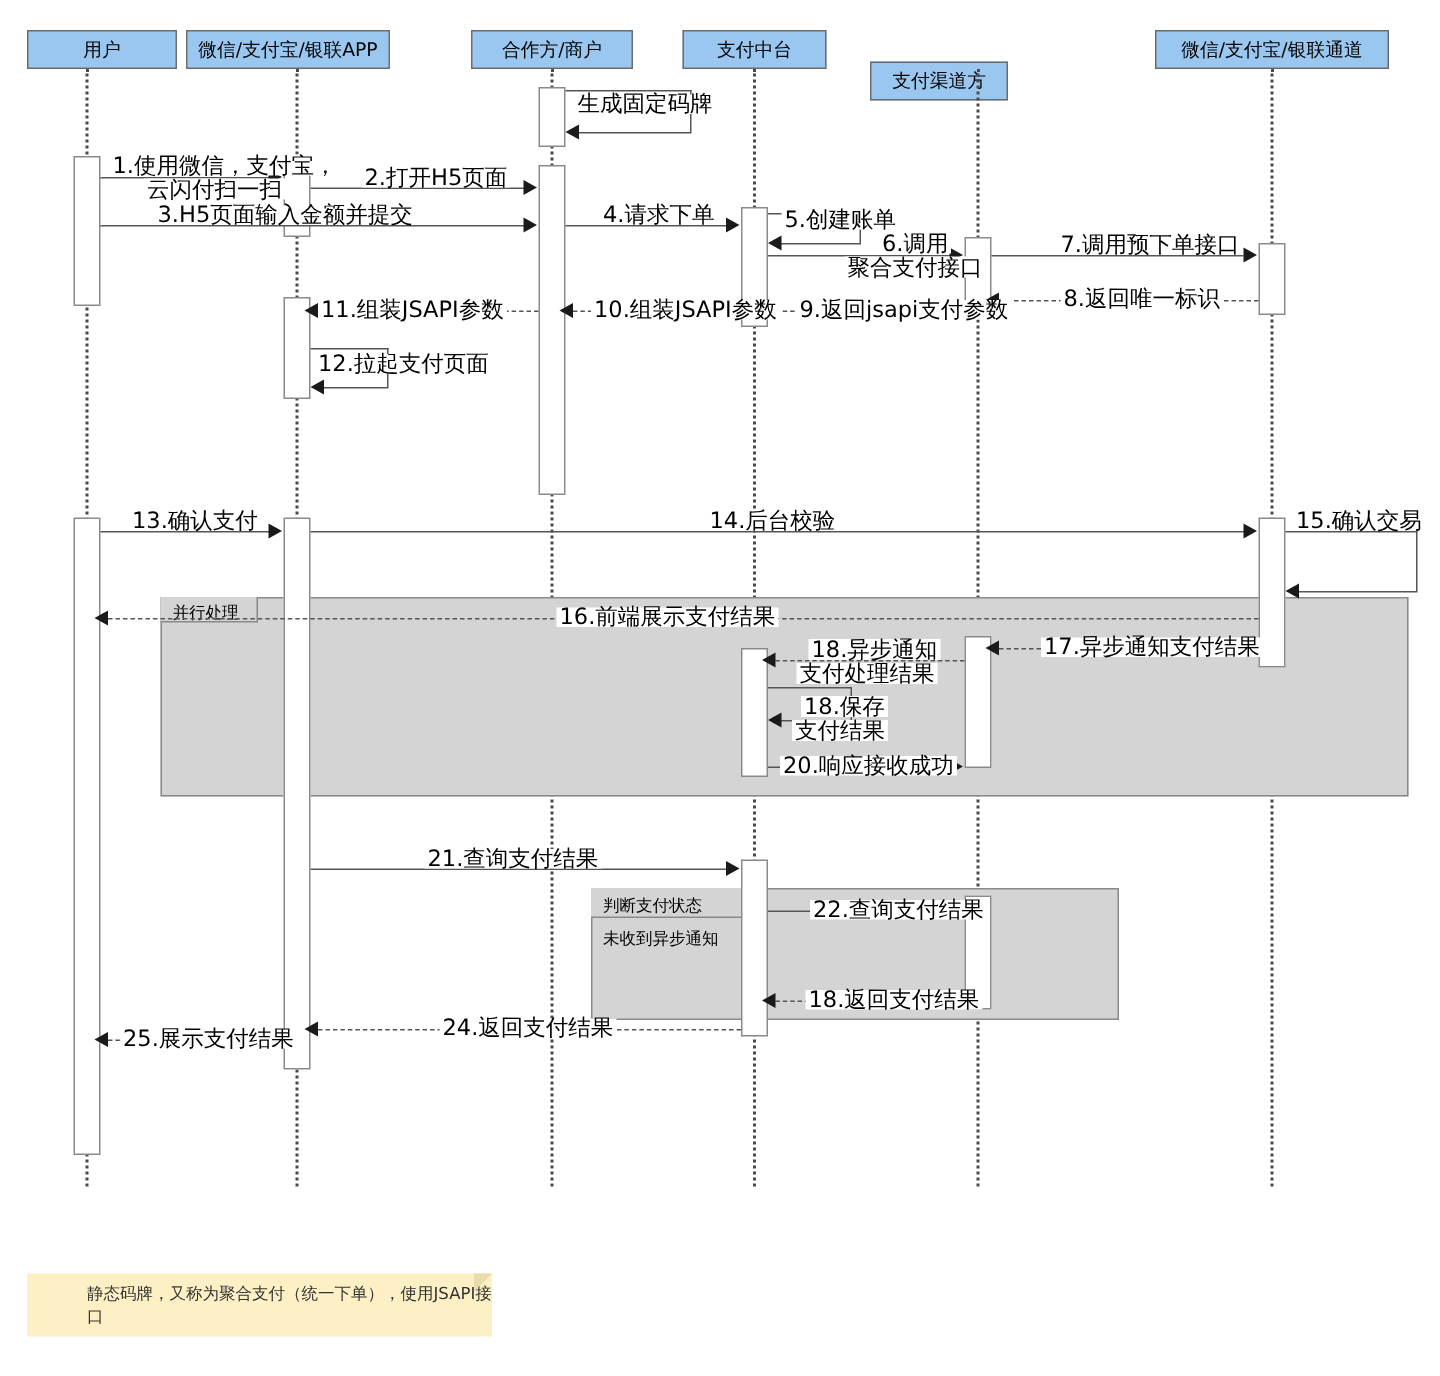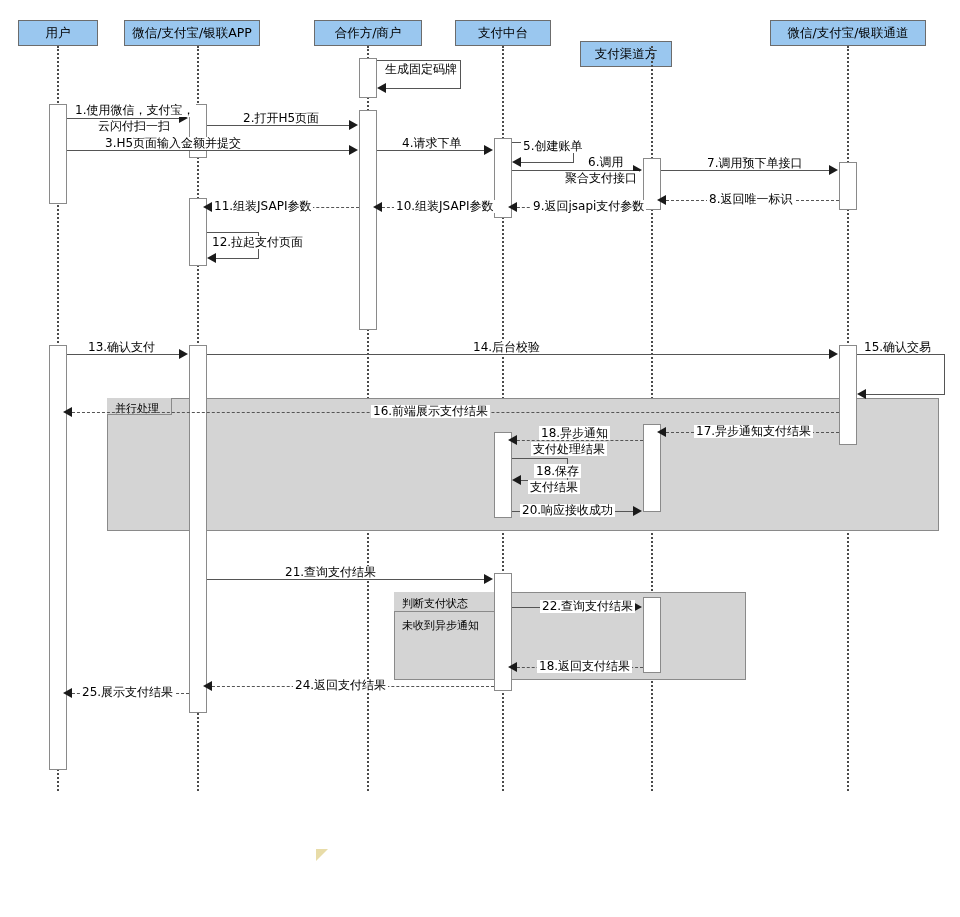--- a/index.html
+++ b/index.html
@@ -52,21 +52,21 @@
   .vline{position:absolute;width:0;z-index:6;}
   .vline.solid{border-left:1px solid #555;}
 
   
   .ah{position:absolute;width:0;height:0;z-index:7;}
   .ah.right{border-top:5px solid transparent;border-bottom:5px solid transparent;border-left:9px solid #1a1a1a;}
   .ah.left{border-top:5px solid transparent;border-bottom:5px solid transparent;border-right:9px solid #1a1a1a;}
 
   
   .lbl{
-    position:absolute;font-size:12px;color:#000;
+    position:absolute;font-size:15px;color:#000;
     background:#fff;white-space:nowrap;line-height:13px;
     z-index:8;padding:0 2px;text-align:center;
   }
   .lbl.two{line-height:14px;}
 
   
   .note{
     position:absolute;box-sizing:border-box;
     background:#fcf0c4;border:0;
     font-size:11px;color:#333;
@@ -86,21 +86,21 @@
 
   <div class="frag" style="left:107px;top:398px;width:832px;height:133px;"></div>
   <div class="frag-hdr" style="left:107px;top:398px;width:65px;height:17px;background:#d4d4d4;"></div>
   <div class="frag-label" style="left:109px;top:399px;">并行处理</div>
 
   <div class="frag" style="left:394px;top:592px;width:352px;height:88px;"></div>
   <div class="frag-hdr" style="left:394px;top:592px;width:104px;height:20px;background:#d4d4d4;"></div>
   <div class="frag-label" style="left:396px;top:594px;">判断支付状态</div>
   <div class="frag-label" style="left:396px;top:616px;">未收到异步通知</div>
 
-  <div class="actor-box" style="left:18px;width:80px;">
+  <div class="actor-box" style="left:18px;width:100px;">
     <span>用户</span>
   </div>
   <div class="actor-box" style="left:124px;width:136px;">
     <span>微信/支付宝/银联APP</span>
   </div>
   <div class="actor-box" style="left:314px;width:108px;">
     <span>合作方/商户</span>
   </div>
   <div class="actor-box" style="left:455px;width:96px;">
     <span>支付中台</span>
@@ -251,15 +251,18 @@
   <div class="lbl" style="left:537px;top:660px;">18.返回支付结果</div>
 
   <div class="msg dash" style="left:207px;top:686px;width:287px;"></div>
   <div class="ah left" style="left:203px;top:681px;"></div>
   <div class="lbl" style="left:293px;top:679px;">24.返回支付结果</div>
 
   <div class="msg dash" style="left:67px;top:693px;width:122px;"></div>
   <div class="ah left" style="left:63px;top:688px;"></div>
   <div class="lbl" style="left:80px;top:686px;">25.展示支付结果</div>
 
+  <div class="note" style="left:18px;top:849px;width:310px;height:42px;">
+    <span class="note-txt">静态码牌，又称为聚合支付（统一下单），使用JSAPI接口</span>
+  </div>
   <div class="note-fold" style="left:316px;top:849px;"></div>
 
 </div>
 
 </body></html>

